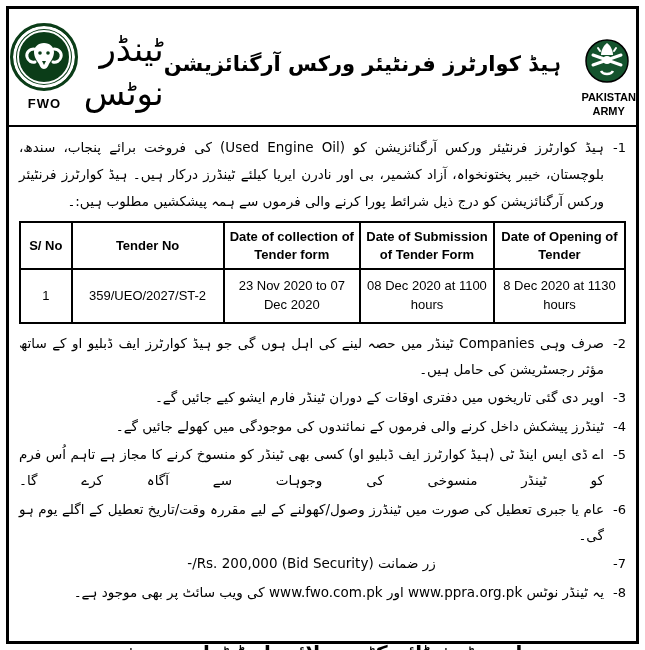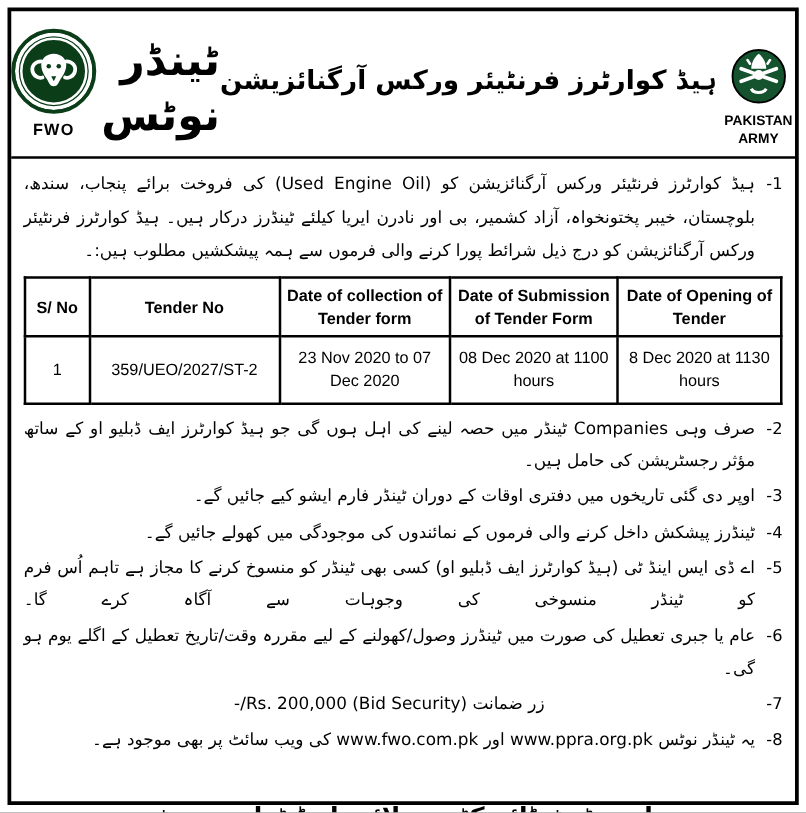--- a/index.html
+++ b/index.html
@@ -78,31 +78,31 @@
     font-size: 21px;
     font-weight: bold;
     letter-spacing: 1.5px;
     color: #000;
     white-space: nowrap;
     line-height: 1.5;
   }
   .doc-title {
     font-family: "DejaVu Sans", sans-serif;
     font-size: 34px;
-    font-weight: bold;
+    font-weight: normal;
     letter-spacing: 3px;
     color: #000;
     margin-top: 12px;
     line-height: 1.3;
   }
   .army-box {
     width: 108px;
     display: flex;
     flex-direction: column;
-    align-items: center;
+    align-items: flex-end;
     justify-content: center;
     padding-top: 14px;
     box-sizing: border-box;
   }
   .army-crest {
     width: 58px;
     height: 58px;
     display: flex;
     align-items: center;
     justify-content: center;

